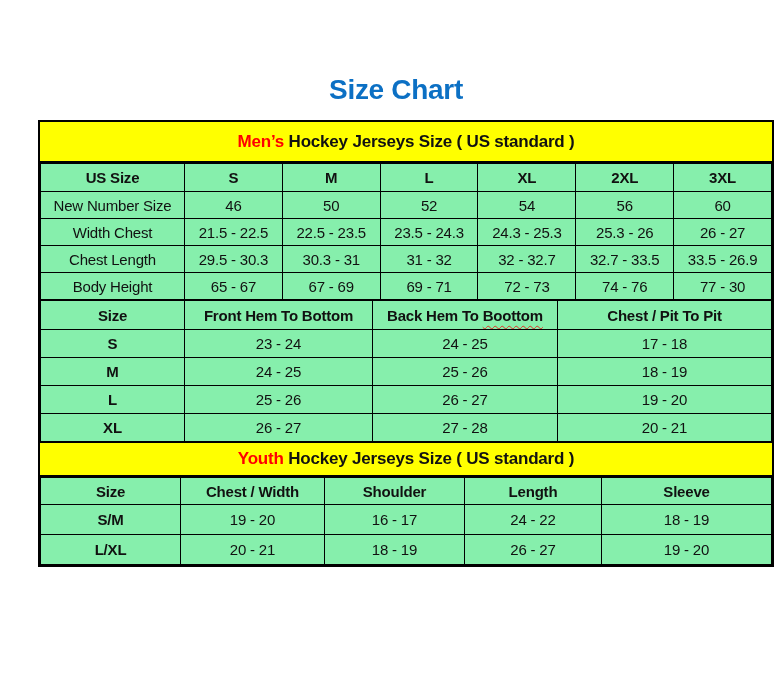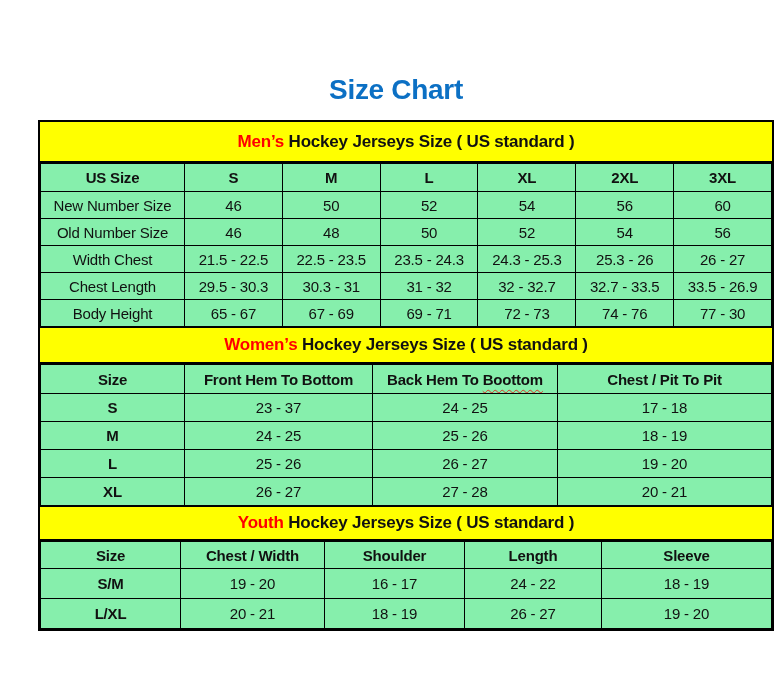--- a/index.html
+++ b/index.html
@@ -113,29 +113,20 @@
     <tr>
       <td>New Number Size</td>
       <td>46</td>
       <td>50</td>
       <td>52</td>
       <td>54</td>
       <td>56</td>
       <td>60</td>
     </tr>
     <tr>
-      <td>Old Number Size</td>
-      <td>46</td>
-      <td>48</td>
-      <td>50</td>
-      <td>52</td>
-      <td>54</td>
-      <td>56</td>
-    </tr>
-    <tr>
       <td>Width Chest</td>
       <td>21.5 - 22.5</td>
       <td>22.5 - 23.5</td>
       <td>23.5 - 24.3</td>
       <td>24.3 - 25.3</td>
       <td>25.3 - 26</td>
       <td>26 - 27</td>
     </tr>
     <tr>
       <td>Chest Length</td>
@@ -151,41 +142,37 @@
       <td>65 - 67</td>
       <td>67 - 69</td>
       <td>69 - 71</td>
       <td>72 - 73</td>
       <td>74 - 76</td>
       <td>77 - 30</td>
     </tr>
   </tbody>
     </table>
 
-  <div class="sec-hdr sec-mid">
-    <span class="sec-prefix">Women’s</span>
-    <span>Hockey Jerseys Size ( US standard )</span>
-  </div>
   <table class="tbl womens">
     <colgroup>
       <col style="width:144px">
         <col style="width:188px">
         <col style="width:185px">
         <col>
     </colgroup>
     <tbody>
         <tr class="hdr-row">
       <th>Size</th>
       <th>Front Hem To Bottom</th>
       <th><span>Back Hem To</span> <span class="misspell">Boottom</span></th>
       <th>Chest / Pit To Pit</th>
     </tr>
     <tr>
       <td class="bold-label">S</td>
-      <td>23 - 37</td>
+      <td>23 - 24</td>
       <td>24 - 25</td>
       <td>17 - 18</td>
     </tr>
     <tr>
       <td class="bold-label">M</td>
       <td>24 - 25</td>
       <td>25 - 26</td>
       <td>18 - 19</td>
     </tr>
     <tr>

